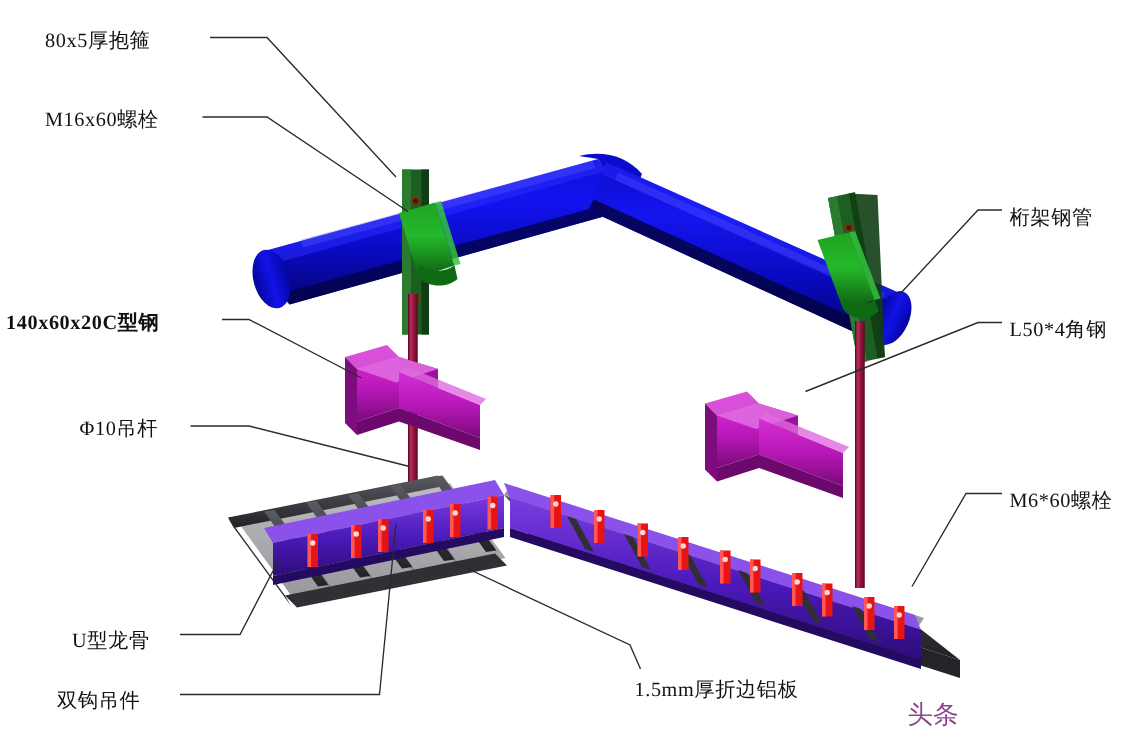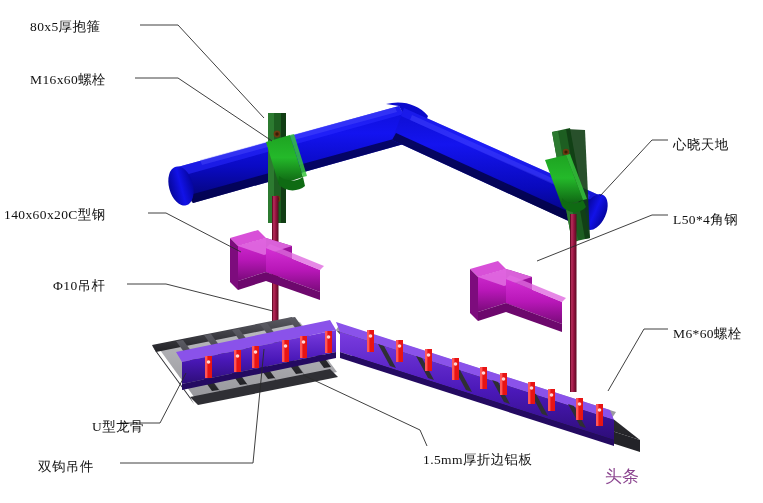--- a/index.html
+++ b/index.html
@@ -317,24 +317,24 @@
       <polyline points="120,463 253,463 264,349"></polyline>
       <polyline points="427,446 420,430 303,375"></polyline>
       <polyline points="668,140 652,140 600,196"></polyline>
       <polyline points="668,215 652,215 537,261"></polyline>
       <polyline points="668,329 644,329 608,391"></polyline>
     </g>
   </svg>
 
   <div class="lbl" style="left:30px;  top:18px;">80x5厚抱箍</div>
   <div class="lbl" style="left:30px;  top:71px;">M16x60螺栓</div>
-  <div class="lbl" style="left:4px;   top:206px;">140x60x20C型钢</div>
+  <div class="lbl" style="left:4px;   top:206px;font-weight:bold;">140x60x20C型钢</div>
   <div class="lbl" style="left:53px;  top:277px;text-align:right;">Φ10吊杆</div>
-  <div class="lbl" style="left:48px;  top:418px;margin-left:44px;">U型龙骨</div>
+  <div class="lbl" style="left:48px;  top:418px;">U型龙骨</div>
   <div class="lbl" style="left:38px;  top:458px;">双钩吊件</div>
   <div class="lbl" style="left:423px; top:451px;">1.5mm厚折边铝板</div>
-  <div class="lbl" style="left:673px; top:136px;">心晓天地</div>
+  <div class="lbl" style="left:673px; top:136px;">桁架钢管</div>
   <div class="lbl" style="left:673px; top:211px;">L50*4角钢</div>
   <div class="lbl" style="left:673px; top:325px;">M6*60螺栓</div>
 
   <div class="wm" style="left:605px; top:465px; font-size:17px;">头条</div>
 
 </div>
 
 </body></html>

